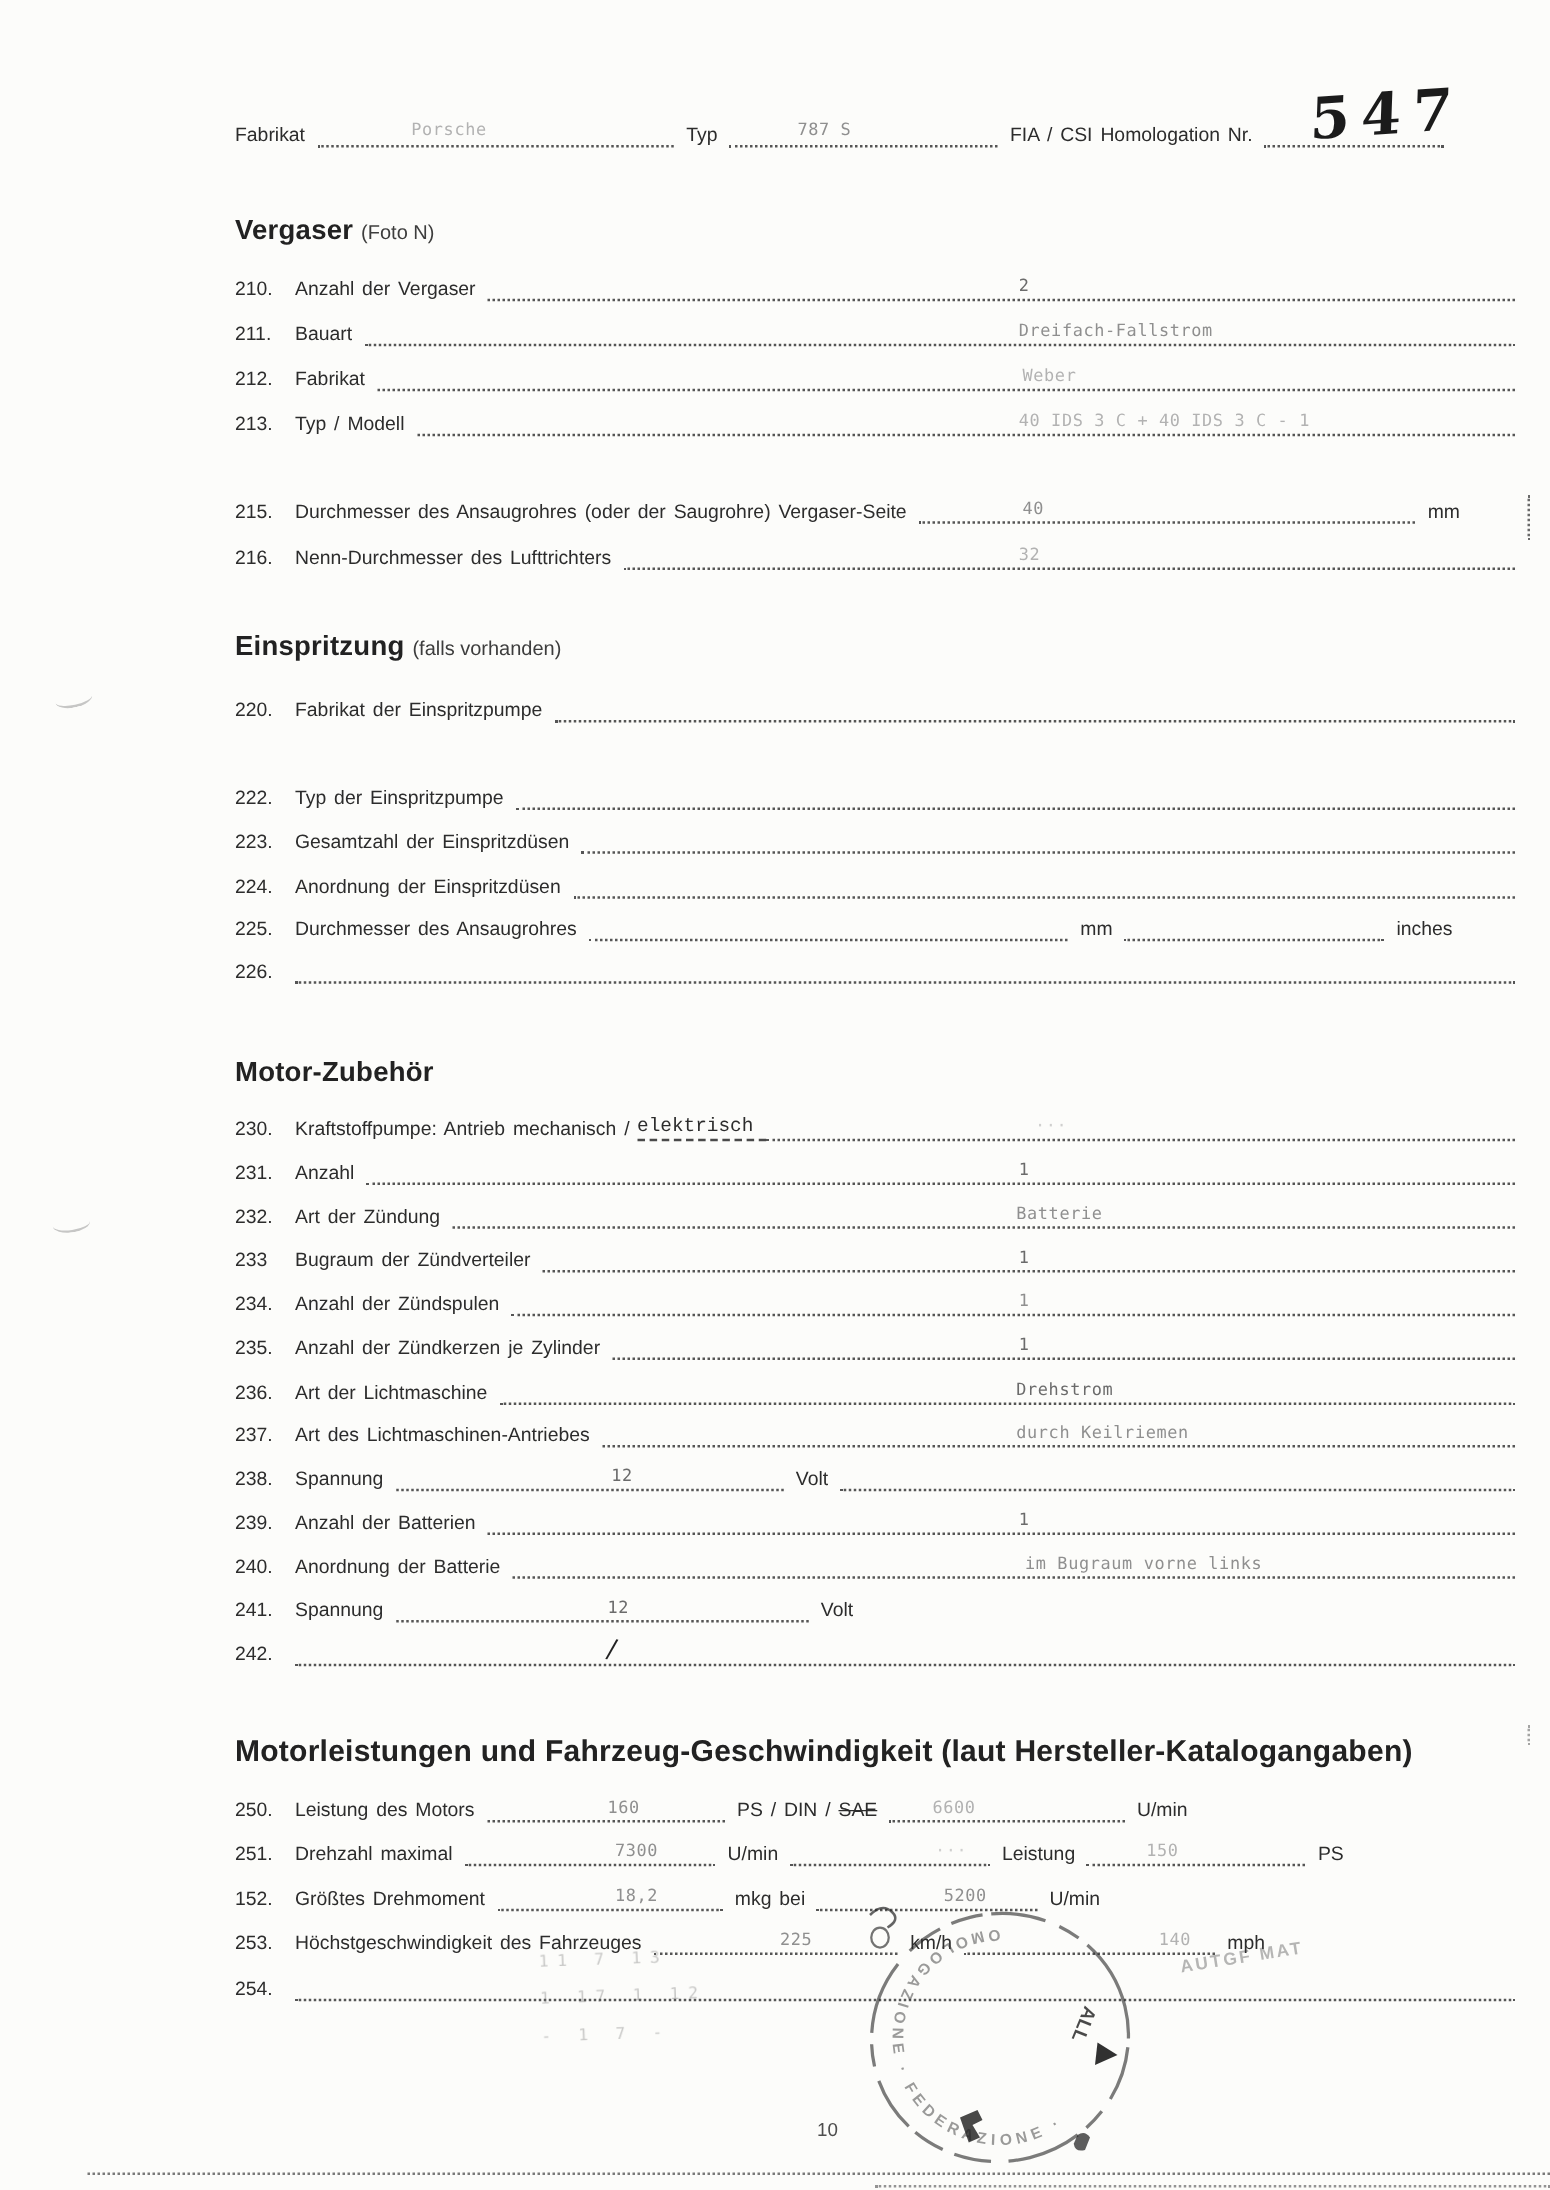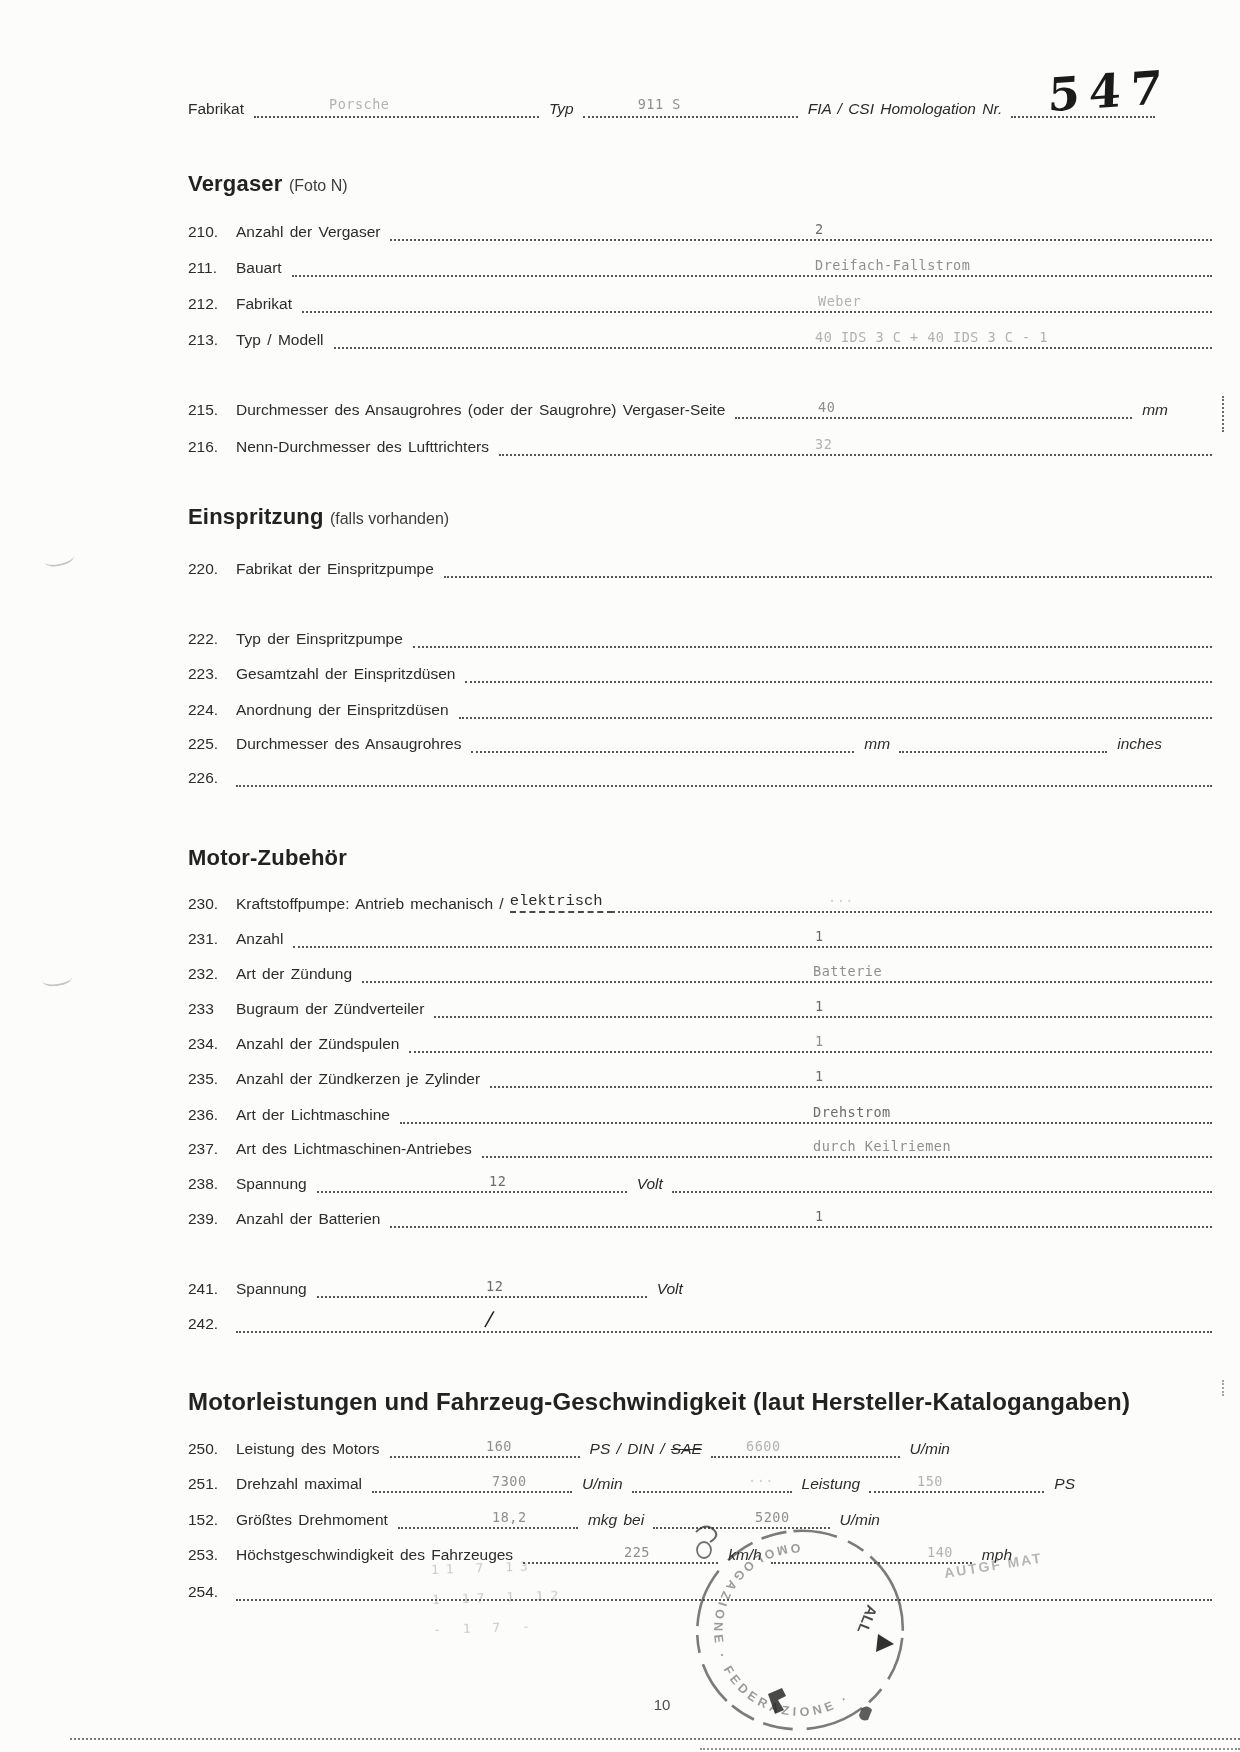--- a/index.html
+++ b/index.html
@@ -8,21 +8,21 @@
   
   .heading{position:absolute;left:188px;font-weight:bold;font-size:22px;letter-spacing:.2px;color:#222;white-space:nowrap;}
   .heading .sub{font-weight:normal;font-size:16px;color:#3d3d3d;letter-spacing:0;}
   
   .row{position:absolute;left:188px;right:28px;height:22px;display:flex;align-items:flex-end;
        font-size:15.5px;word-spacing:2px;white-space:nowrap;}
   .num{flex:0 0 48px;margin-top:44px;}
   .lbl{padding-right:10px;}
   .fill{flex:1 1 auto;height:100%;border-bottom:2px dotted #555;position:relative;}
   .ffix{flex:0 0 auto;height:100%;border-bottom:2px dotted #555;position:relative;}
-  .unit{padding:0 9px 0 10px;font-style:italic;}
+  .unit{padding:0 9px 0 10px;}
   .choice{border-bottom:2px dashed #4a4a4a;padding-bottom:1px;font-family:Liberation Mono, monospace;}
   
   .tv{position:absolute;bottom:4px;font-family:"DejaVu Sans Mono",monospace;font-size:13.5px;
       letter-spacing:.5px;white-space:nowrap;word-spacing:0;}
   .t1{color:#6b6b6b;}
   .t2{color:#8f8f8f;filter:blur(.3px);}
   .t3{color:#b2b2b2;filter:blur(.45px);}
   
   .hand-nr{position:absolute;left:1048px;top:64px;font-family:"DejaVu Serif",serif;font-size:46px;
            font-weight:600;color:#1b1b1b;letter-spacing:9px;transform:rotate(-4deg) skewX(-6deg);}
@@ -46,21 +46,21 @@
 
 <div class="page">
 
   <div class="row hdr">
     <span class="lbl">Fabrikat</span>
     <span class="ffix" style="width:285px">
       <span class="tv t3" style="left:75px">Porsche</span>
     </span>
     <span class="unit">Typ</span>
     <span class="ffix" style="width:215px">
-      <span class="tv t2" style="left:55px">911 S</span>
+      <span class="tv t2" style="left:55px">787 S</span>
     </span>
     <span class="unit">FIA / CSI  Homologation  Nr.</span>
     <span class="fill"></span>
   </div>
   <div class="hand-nr">547</div>
 
   <div class="heading" style="top:171px">
     <span>Vergaser</span>
     <span class="sub">(Foto N)</span>
   </div>
@@ -200,20 +200,26 @@
     <span class="ffix" style="width:310px"></span>
     <span class="unit">Volt</span>
     <span class="fill"></span>
     <span class="tv t1" style="left:301px">12</span>
   </div>
   <div class="row" style="top:1206px">
     <span class="num">239.</span>
     <span class="lbl">Anzahl der Batterien</span>
     <span class="fill"></span>
     <span class="tv t1" style="left:627px">1</span>
+  </div>
+  <div class="row" style="top:1241px">
+    <span class="num">240.</span>
+    <span class="lbl">Anordnung der Batterie</span>
+    <span class="fill"></span>
+    <span class="tv t2" style="left:632px">im Bugraum vorne links</span>
   </div>
   <div class="row" style="top:1276px;right:auto;width:510px">
     <span class="num">241.</span>
     <span class="lbl">Spannung</span>
     <span class="ffix" style="width:330px"></span>
     <span class="unit" style="padding-right:0">Volt</span>
     <span class="tv t1" style="left:298px">12</span>
   </div>
   <div class="row" style="top:1311px">
     <span class="num">242.</span>

